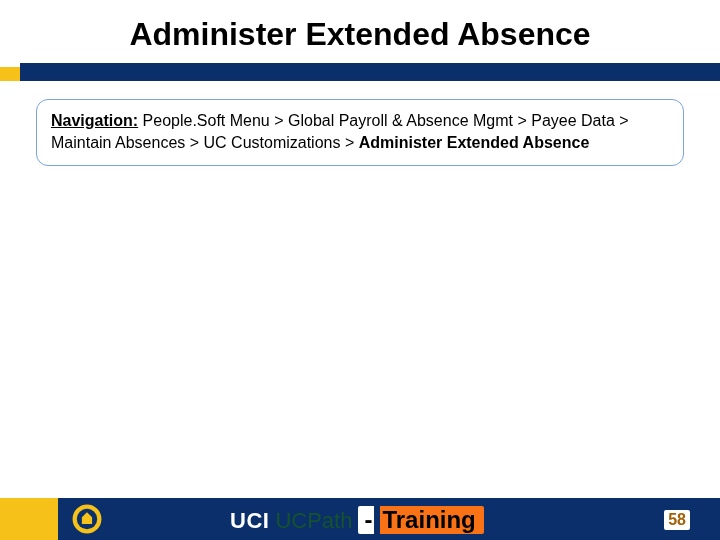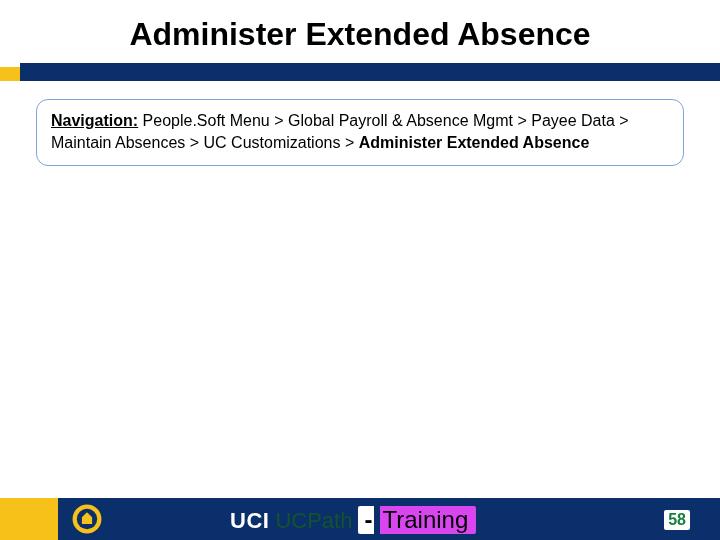--- a/index.html
+++ b/index.html
@@ -100,33 +100,33 @@
   .brand-dash {
     font-size: 24px;
     font-weight: 700;
     color: #000;
     background: #fff;
     padding: 0 2px 0 6px;
     border-radius: 2px 0 0 2px;
   }
   .brand-training {
     font-size: 24px;
-    font-weight: 400;
+    font-weight: 700;
     color: #000;
-    background: #d946ef;
+    background: #f97316;
     padding: 0 8px 0 2px;
     border-radius: 0 2px 2px 0;
   }
   .page-num {
     position: absolute;
     right: 30px; bottom: 10px;
     z-index: 2;
     font-size: 16px;
     font-weight: 700;
-    color: #15803d;
+    color: #a16207;
     background: #fff;
     padding: 1px 4px;
     border-radius: 2px;
   }
 </style>
 </head>
 <body>
 
 <h1 class="title">Administer Extended Absence</h1>
 

